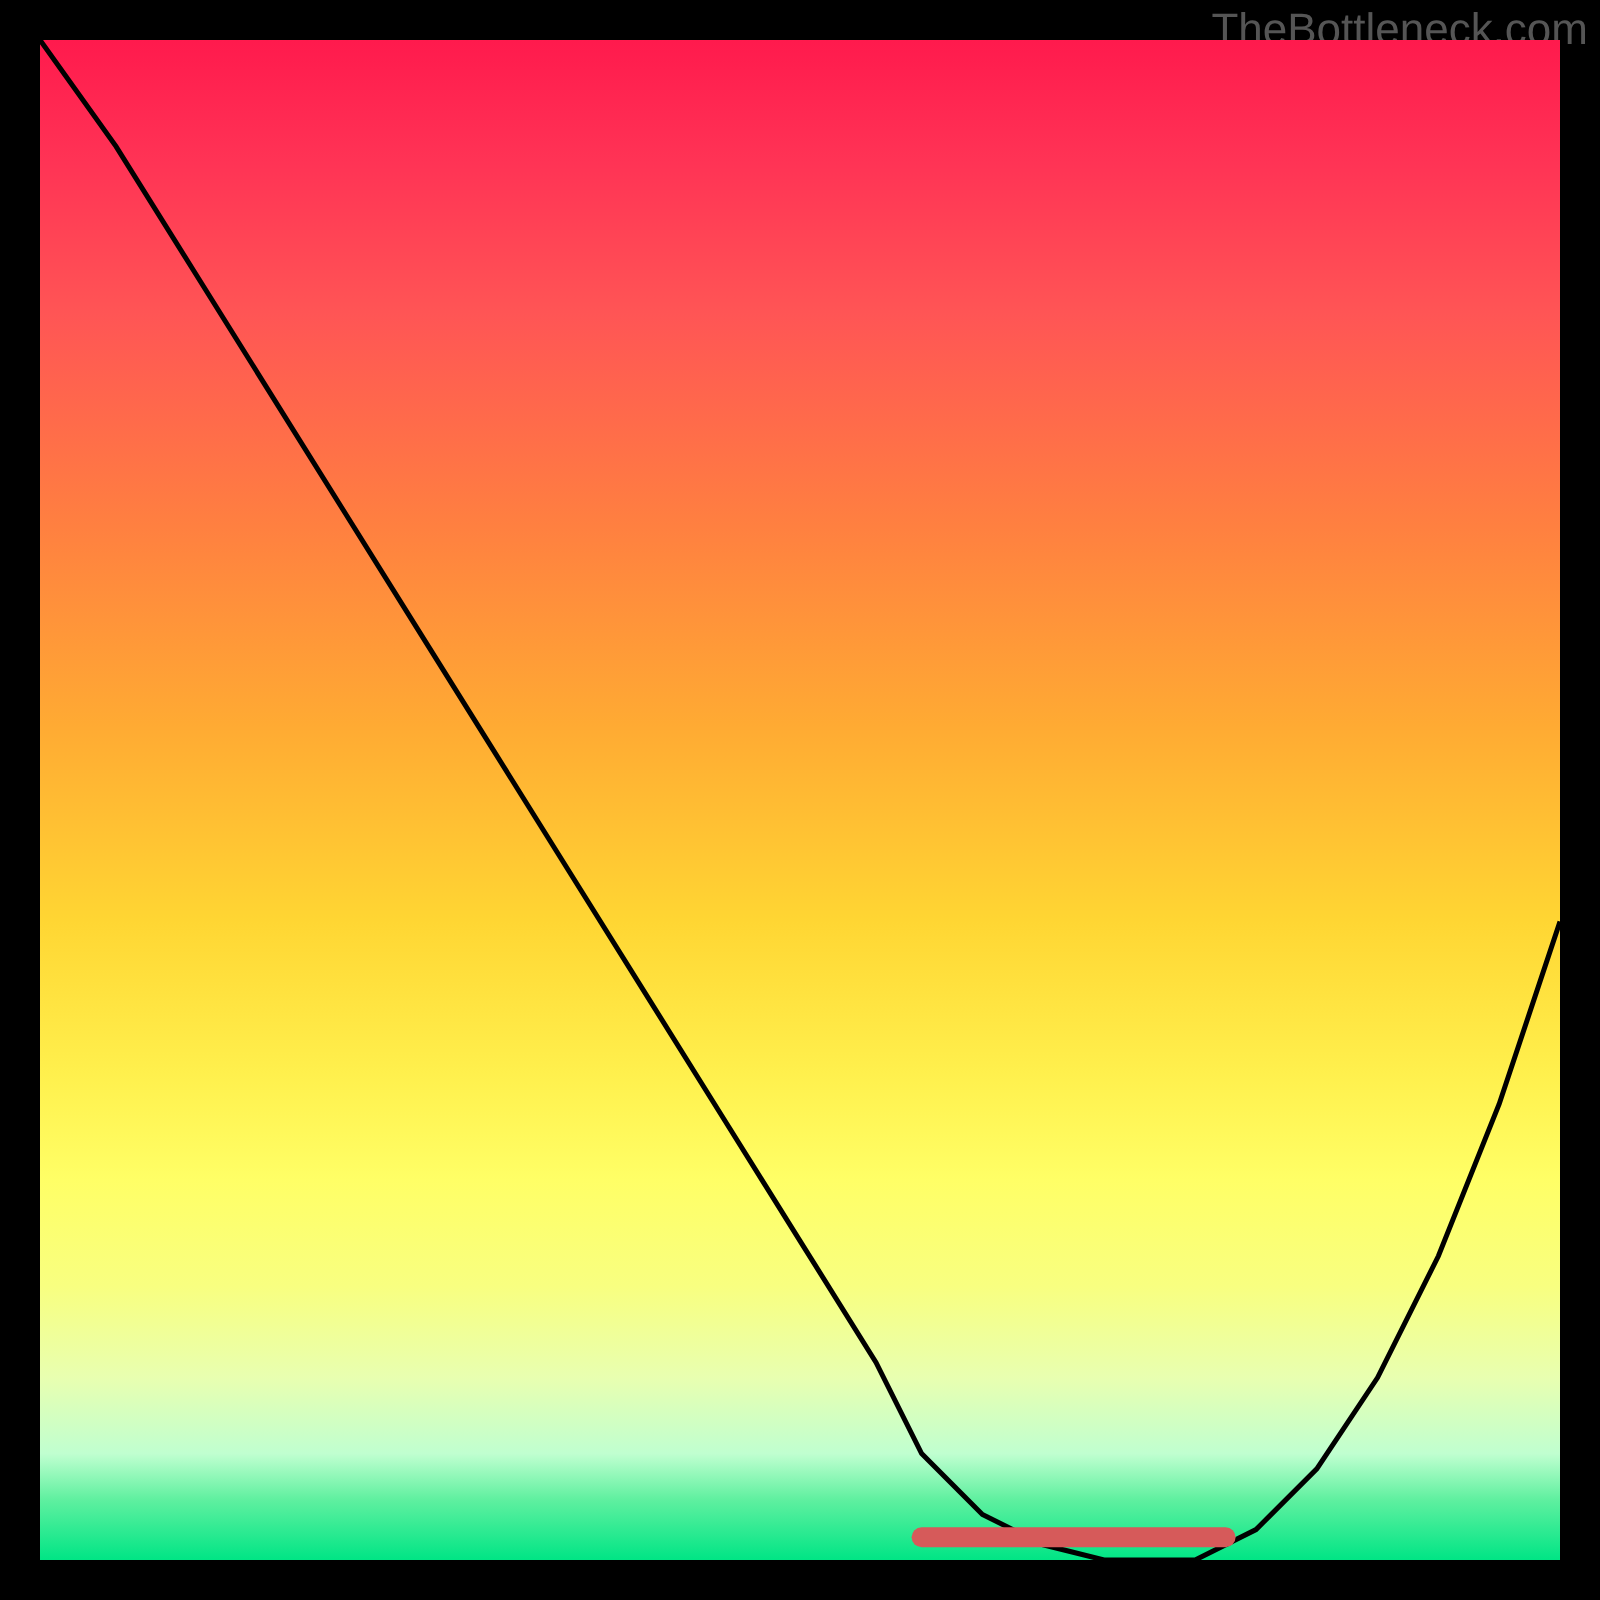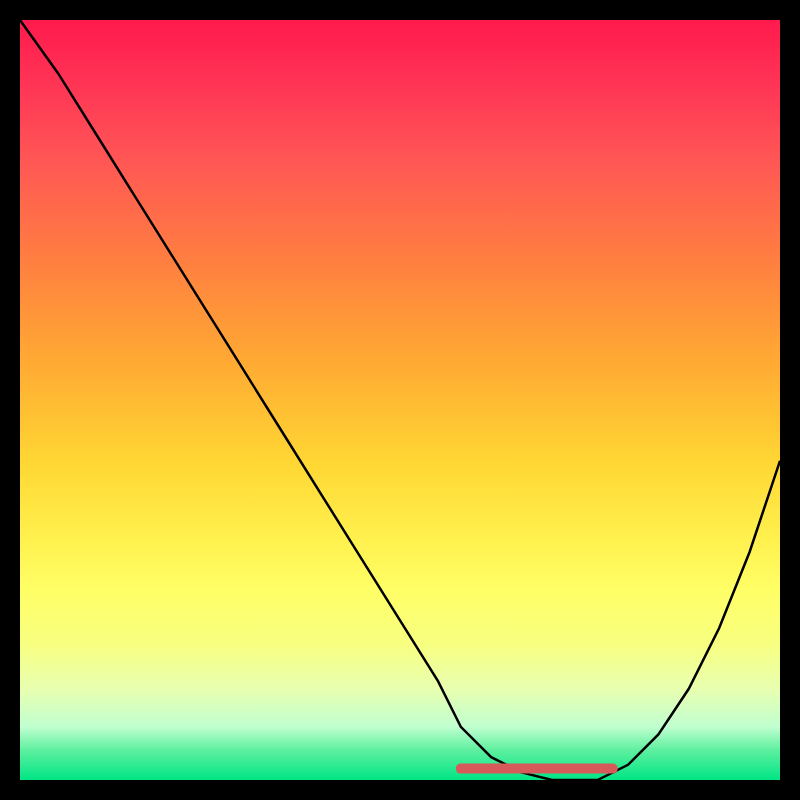--- a/index.html
+++ b/index.html
@@ -50,19 +50,20 @@
     left: 0;
     top: 0;
     width: 760px;
     height: 760px;
   }
 </style>
 </head>
 <body>
 
 <div class="container">
+  <div class="watermark">TheBottleneck.com</div>
   <div class="plot-area">
     <svg class="curve" viewBox="0 0 760 760" preserveAspectRatio="none">
       <path fill="none" stroke="#000" stroke-width="2.5" d="M0.0 0.0 L38.0 53.2 L76.0 114.0 L114.0 174.8 L152.0 235.6 L190.0 296.4 L228.0 357.2 L266.0 418.0 L304.0 478.8 L342.0 539.6 L380.0 600.4 L418.0 661.2 L440.8 706.8 L471.2 737.2 L501.6 752.4 L532.0 760.0 L547.2 760.0 L577.6 760.0 L608.0 744.8 L638.4 714.4 L668.8 668.8 L699.2 608.0 L729.6 532.0 L760.0 440.8 "></path>
       <path fill="none" stroke="#d65a5a" stroke-width="10" stroke-linecap="round" d="M440.8 748.6 L592.8 748.6 "></path>
     </svg>
   </div>
 </div>
 
 </body></html>

